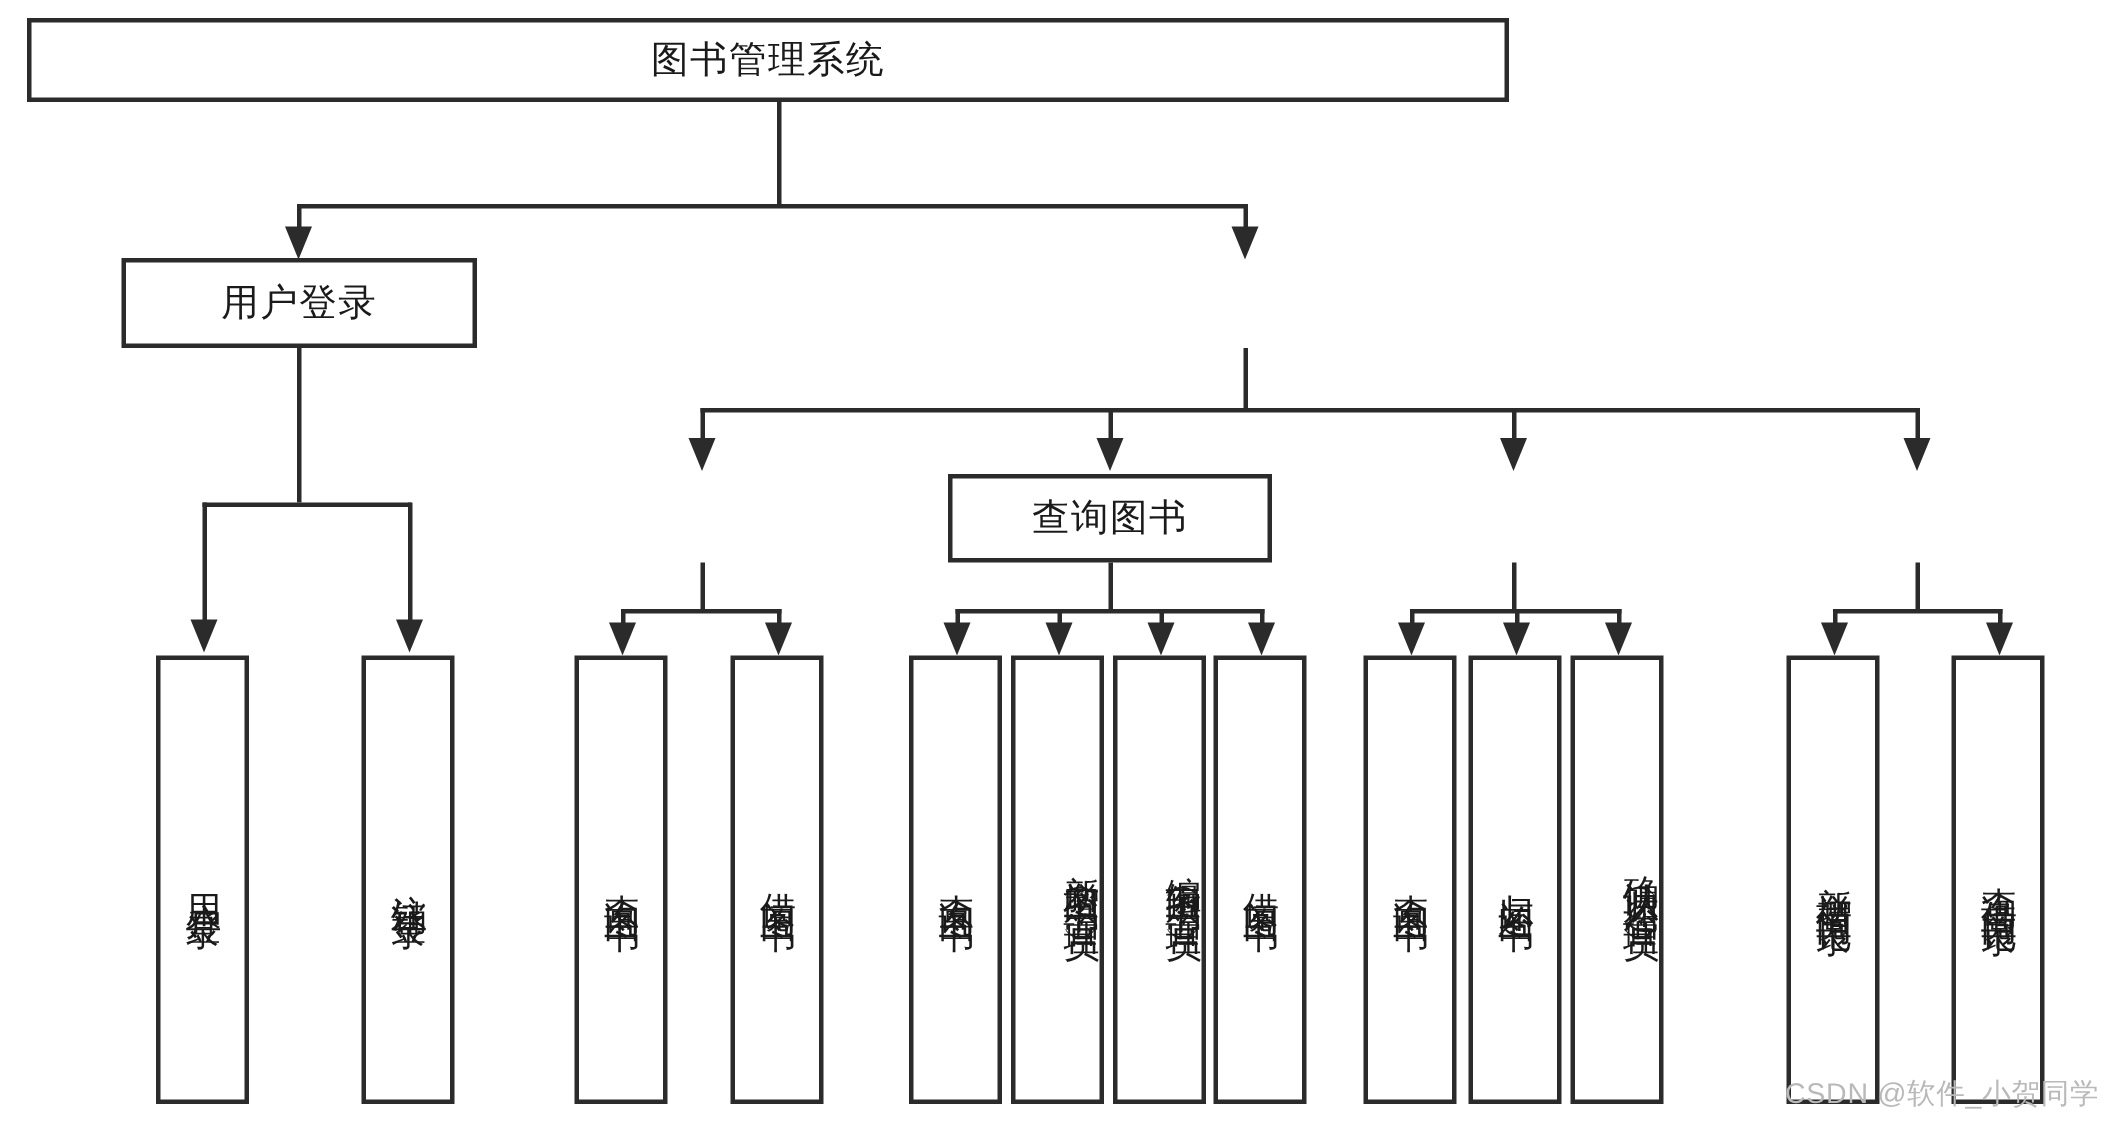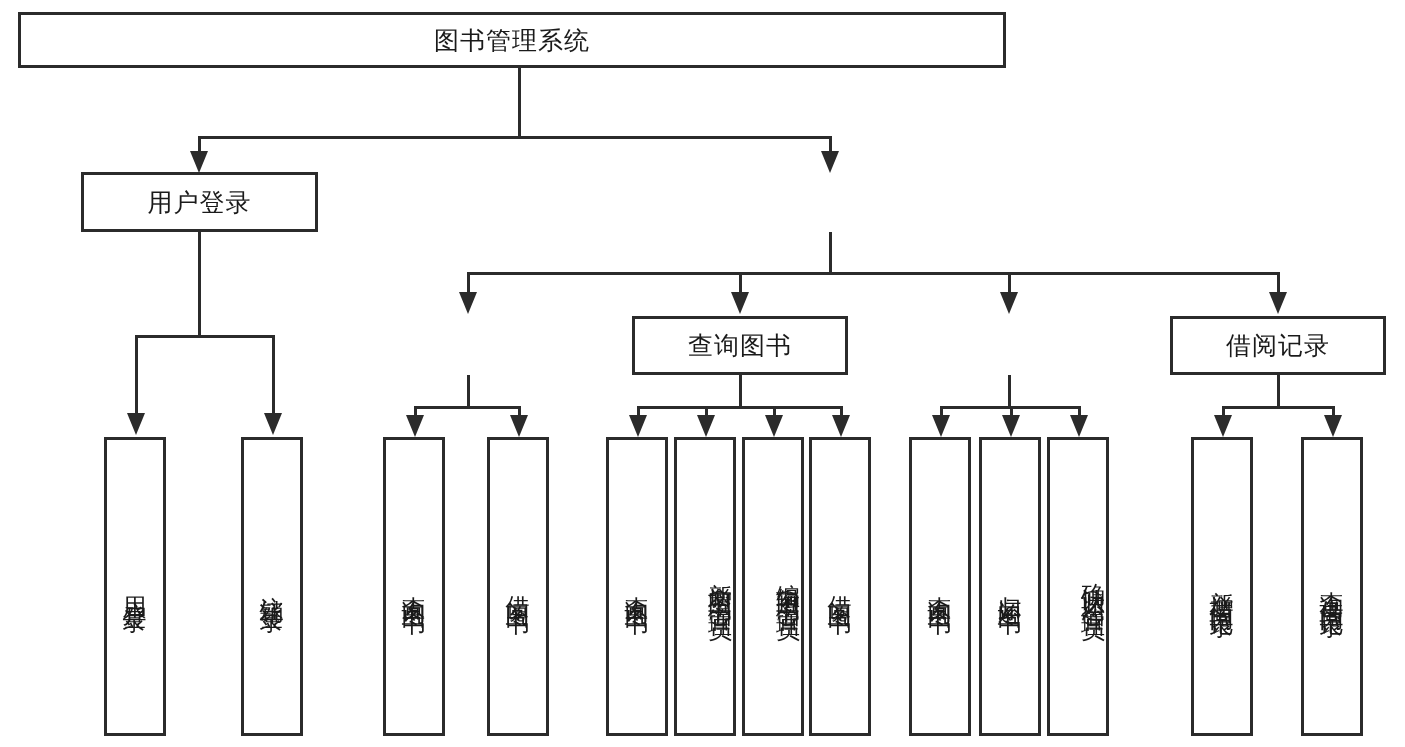--- a/index.html
+++ b/index.html
@@ -110,23 +110,20 @@
   <div class="edge v" style="left:739px; top:272px; height:24px;"></div>
   <div class="arrow" style="left:731px; top:292px;"></div>
   <div class="edge v" style="left:1008px; top:272px; height:24px;"></div>
   <div class="arrow" style="left:1000px; top:292px;"></div>
   <div class="edge v" style="left:1277px; top:272px; height:24px;"></div>
   <div class="arrow" style="left:1269px; top:292px;"></div>
 
   <div class="node horiz" style="left:632px; top:316px; width:216px; height:59px;">
     <span>查询图书</span>
   </div>
-  <div class="node horiz" style="left:1170px; top:316px; width:216px; height:59px;">
-    <span>借阅记录</span>
-  </div>
 
   <div class="edge v" style="left:467px; top:375px; height:31px;"></div>
   <div class="edge h" style="left:414px; top:406px; width:107px;"></div>
   <div class="edge v" style="left:414px; top:406px; height:12px;"></div>
   <div class="arrow" style="left:406px; top:415px;"></div>
   <div class="edge v" style="left:518px; top:406px; height:12px;"></div>
   <div class="arrow" style="left:510px; top:415px;"></div>
 
   <div class="edge v" style="left:739px; top:375px; height:31px;"></div>
   <div class="edge h" style="left:637px; top:406px; width:206px;"></div>
@@ -192,14 +189,15 @@
     <span>确认归还（管理员）</span>
   </div>
 
   <div class="node vert mid" style="left:1191px; top:437px; width:62px; height:299px;">
     <span>新增借阅记录</span>
   </div>
   <div class="node vert mid" style="left:1301px; top:437px; width:62px; height:299px;">
     <span>查询借阅记录</span>
   </div>
 
+  <div class="watermark" style="left:1190px; top:716px;">CSDN @软件_小贺同学</div>
 
 </div>
 
 </body></html>

